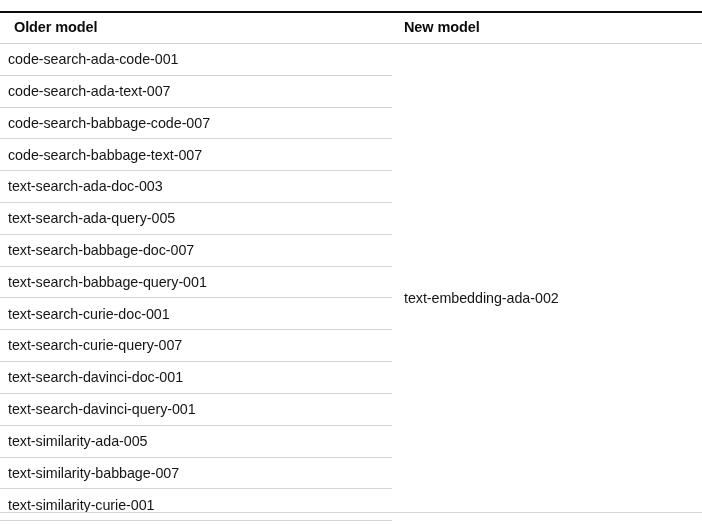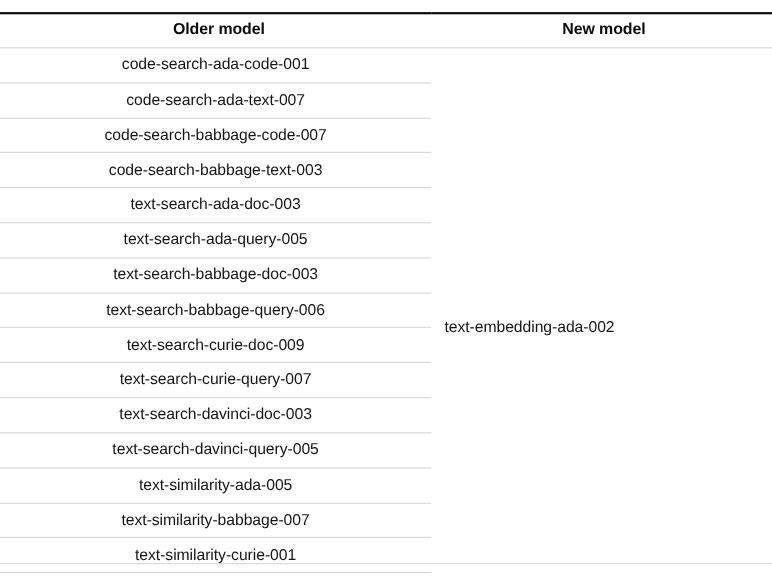--- a/index.html
+++ b/index.html
@@ -35,21 +35,21 @@
   }
 
   table.model-table col.col-old { width: 392px; }
   table.model-table col.col-new { width: 310px; }
 
   
   thead tr {
     border-top: 2.5px solid #0b0b0b;
   }
   thead th {
-    text-align: center;
+    text-align: left;
     vertical-align: bottom;
     font-size: 14.5px;
     font-weight: 700;
     line-height: 1.1;
     letter-spacing: -0.1px;
     padding: 7px 8px 7px 14px;
     border-bottom: 1px solid #d4d4d4;
     color: #0b0b0b;
     white-space: nowrap;
   }
@@ -62,21 +62,20 @@
     line-height: 1.15;
     letter-spacing: -0.05px;
     color: #151515;
     padding: 7.2px 8px 7.2px 8px;
     white-space: nowrap;
   }
 
   tbody td.old-cell {
     border-bottom: 1px solid #d6d6d6;
     vertical-align: middle;
-    text-align: center;
   }
 
   tbody tr:last-child td.old-cell {
     border-bottom: 1px solid #d6d6d6;
   }
 
   tbody td.new-cell {
     vertical-align: middle;
     text-align: left;
     padding-left: 12px;
@@ -114,45 +113,45 @@
         <td class="old-cell">code-search-ada-code-001</td>
         <td class="new-cell" rowspan="16">text-embedding-ada-002</td>
       </tr>
       <tr>
         <td class="old-cell">code-search-ada-text-007</td>
       </tr>
       <tr>
         <td class="old-cell">code-search-babbage-code-007</td>
       </tr>
       <tr>
-        <td class="old-cell">code-search-babbage-text-003</td>
+        <td class="old-cell">code-search-babbage-text-007</td>
       </tr>
       <tr>
         <td class="old-cell">text-search-ada-doc-003</td>
       </tr>
       <tr>
         <td class="old-cell">text-search-ada-query-005</td>
       </tr>
       <tr>
-        <td class="old-cell">text-search-babbage-doc-003</td>
+        <td class="old-cell">text-search-babbage-doc-007</td>
       </tr>
       <tr>
-        <td class="old-cell">text-search-babbage-query-006</td>
+        <td class="old-cell">text-search-babbage-query-001</td>
       </tr>
       <tr>
-        <td class="old-cell">text-search-curie-doc-009</td>
+        <td class="old-cell">text-search-curie-doc-001</td>
       </tr>
       <tr>
         <td class="old-cell">text-search-curie-query-007</td>
       </tr>
       <tr>
-        <td class="old-cell">text-search-davinci-doc-003</td>
+        <td class="old-cell">text-search-davinci-doc-001</td>
       </tr>
       <tr>
-        <td class="old-cell">text-search-davinci-query-005</td>
+        <td class="old-cell">text-search-davinci-query-001</td>
       </tr>
       <tr>
         <td class="old-cell">text-similarity-ada-005</td>
       </tr>
       <tr>
         <td class="old-cell">text-similarity-babbage-007</td>
       </tr>
       <tr>
         <td class="old-cell">text-similarity-curie-001</td>
       </tr>

